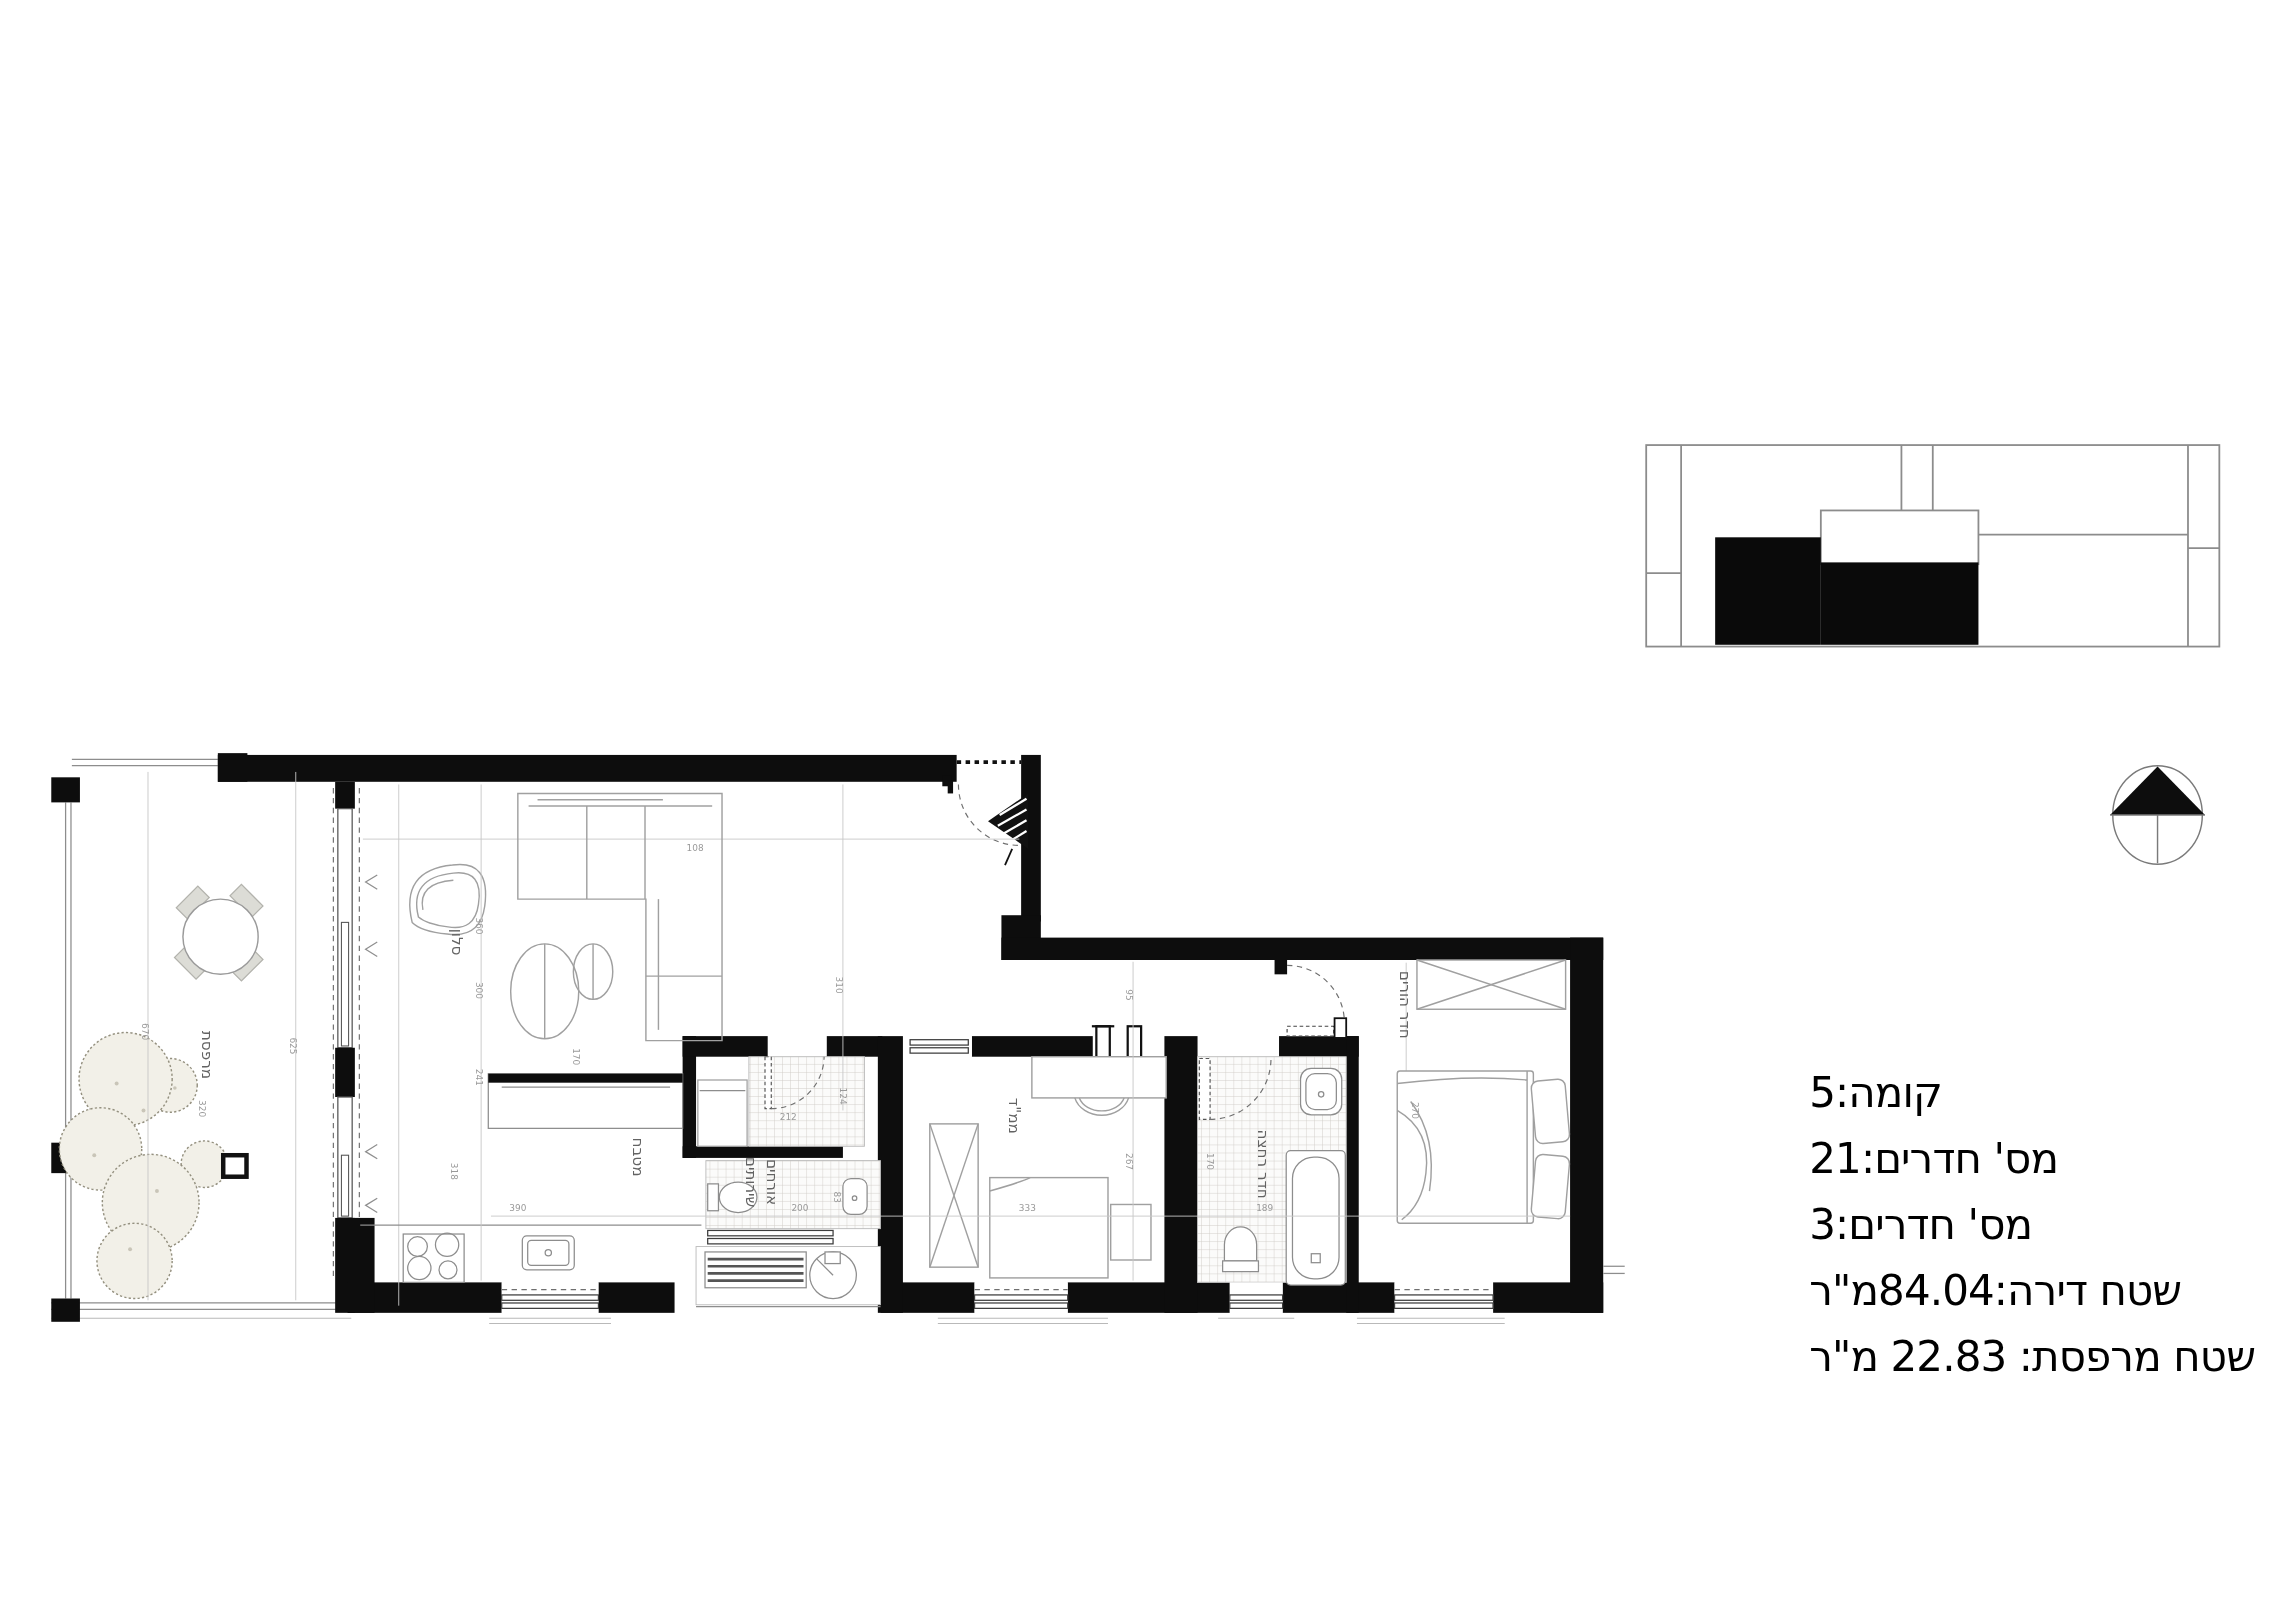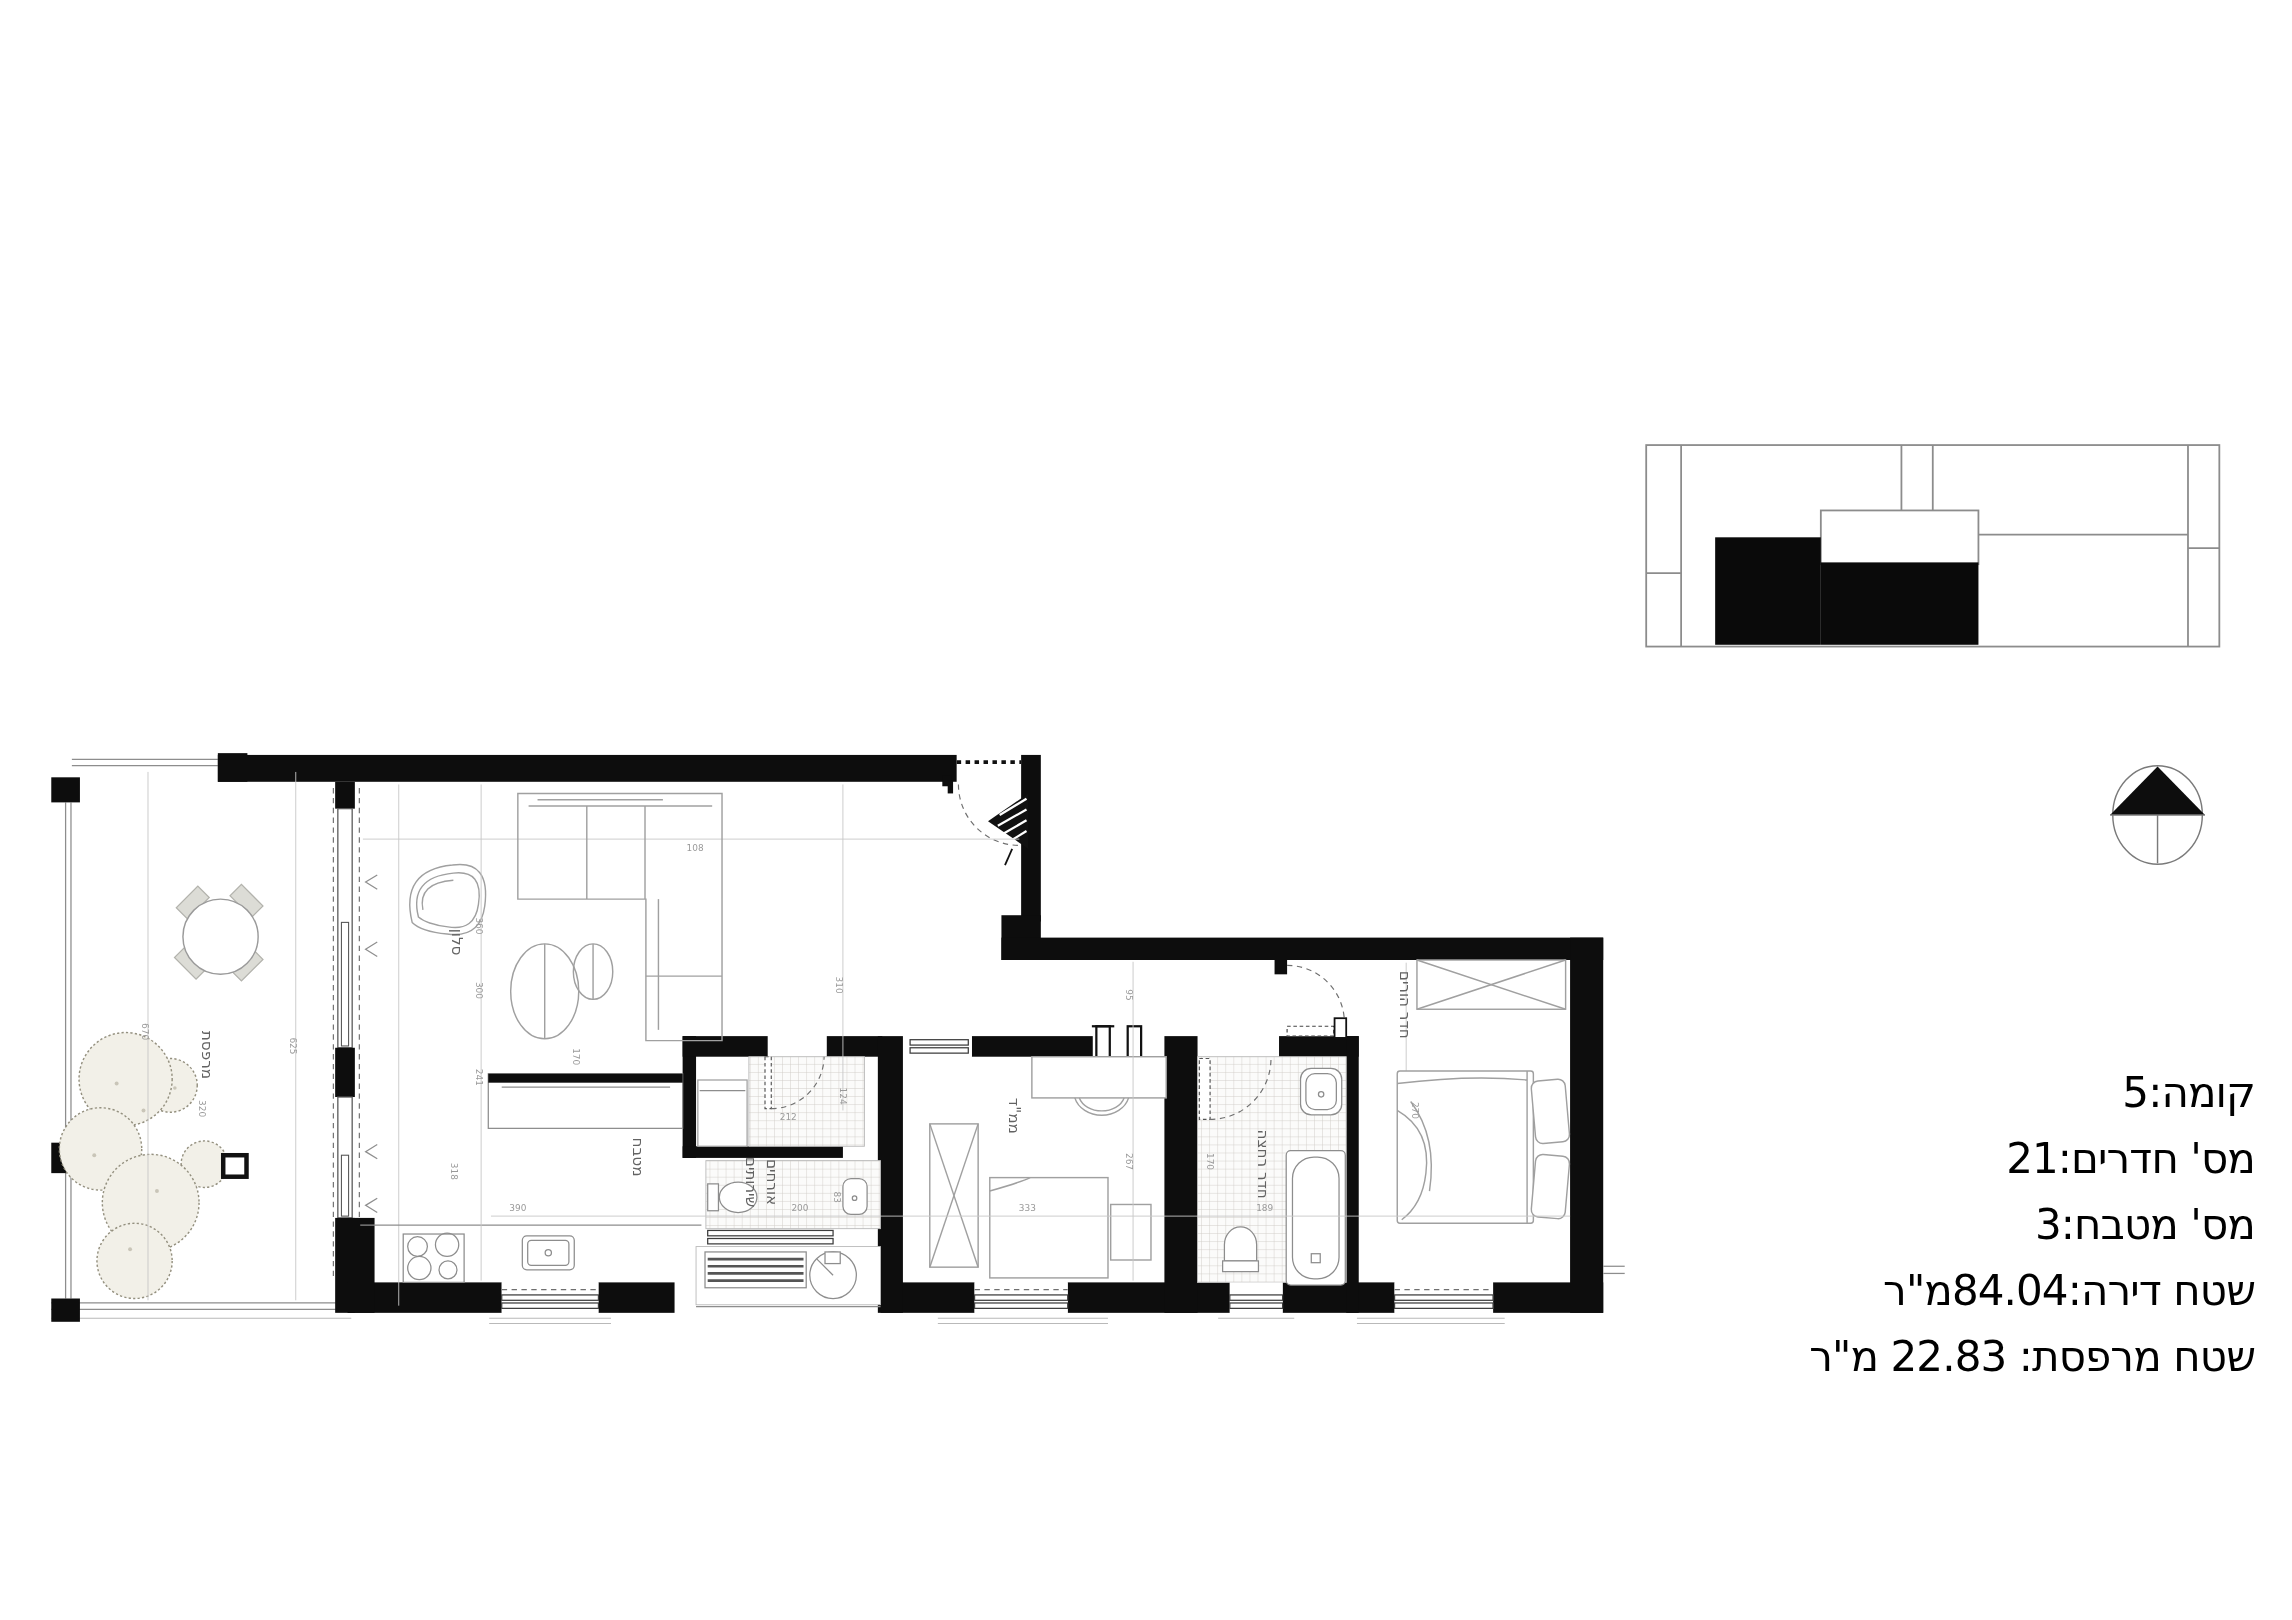--- a/index.html
+++ b/index.html
@@ -1,19 +1,19 @@
 <!DOCTYPE html>
 <html style="font-size:14.3px"><head>
 <meta charset="utf-8">
 <style>
   html,body{margin:0;padding:0;background:#ffffff;}
   .stage{position:relative;width:2293px;height:1620px;background:#ffffff;overflow:hidden;
          font-family:"DejaVu Sans", sans-serif;}
   .stage svg{position:absolute;left:0;top:0;}
-  .info{position:absolute;top:1060px;right:38px;text-align:right;direction:rtl;
+  .info{position:absolute;top:1060px;right:38px;text-align:left;direction:rtl;
         color:#000;font-size:42px;line-height:66px;font-weight:400;letter-spacing:-0.9px;
         font-family:"DejaVu Sans", sans-serif;}
   .info div{white-space:nowrap;}
   text{font-family:"DejaVu Sans", sans-serif;}
   .roomlabel{font-size:17px;fill:#636363;}
   .dim{font-size:10px;fill:#9a9a9a;}
   .furn{fill:none;stroke:#a0a0a0;stroke-width:1.6;}
   .furn2{fill:none;stroke:#8d8d8d;stroke-width:1.4;}
   .thin{stroke:#c7c7c7;stroke-width:1;fill:none;}
   .wall{fill:#0d0d0d;}
@@ -401,18 +401,18 @@
     <ellipse cx="2409" cy="910" rx="50" ry="55" fill="none" stroke="#7a7a7a" stroke-width="1.6"></ellipse>
     <polygon points="2409,856 2356,910 2462,910" fill="#0d0d0d"></polygon>
     <line x1="2356" y1="910" x2="2462" y2="910" stroke="#7a7a7a" stroke-width="1.6"></line>
     <line x1="2409" y1="910" x2="2409" y2="964" stroke="#7a7a7a" stroke-width="1.6"></line>
   </g>
 </svg>
 
   <div class="info">
     <div>קומה:5</div>
     <div>מס' חדרים:21</div>
-    <div>מס' מטבח:3</div>
+    <div>מס' חדרים:3</div>
     <div>שטח דירה:84.04מ"ר</div>
     <div>שטח מרפסת: 22.83 מ"ר</div>
   </div>
 </div>
 
 
 </body></html>

